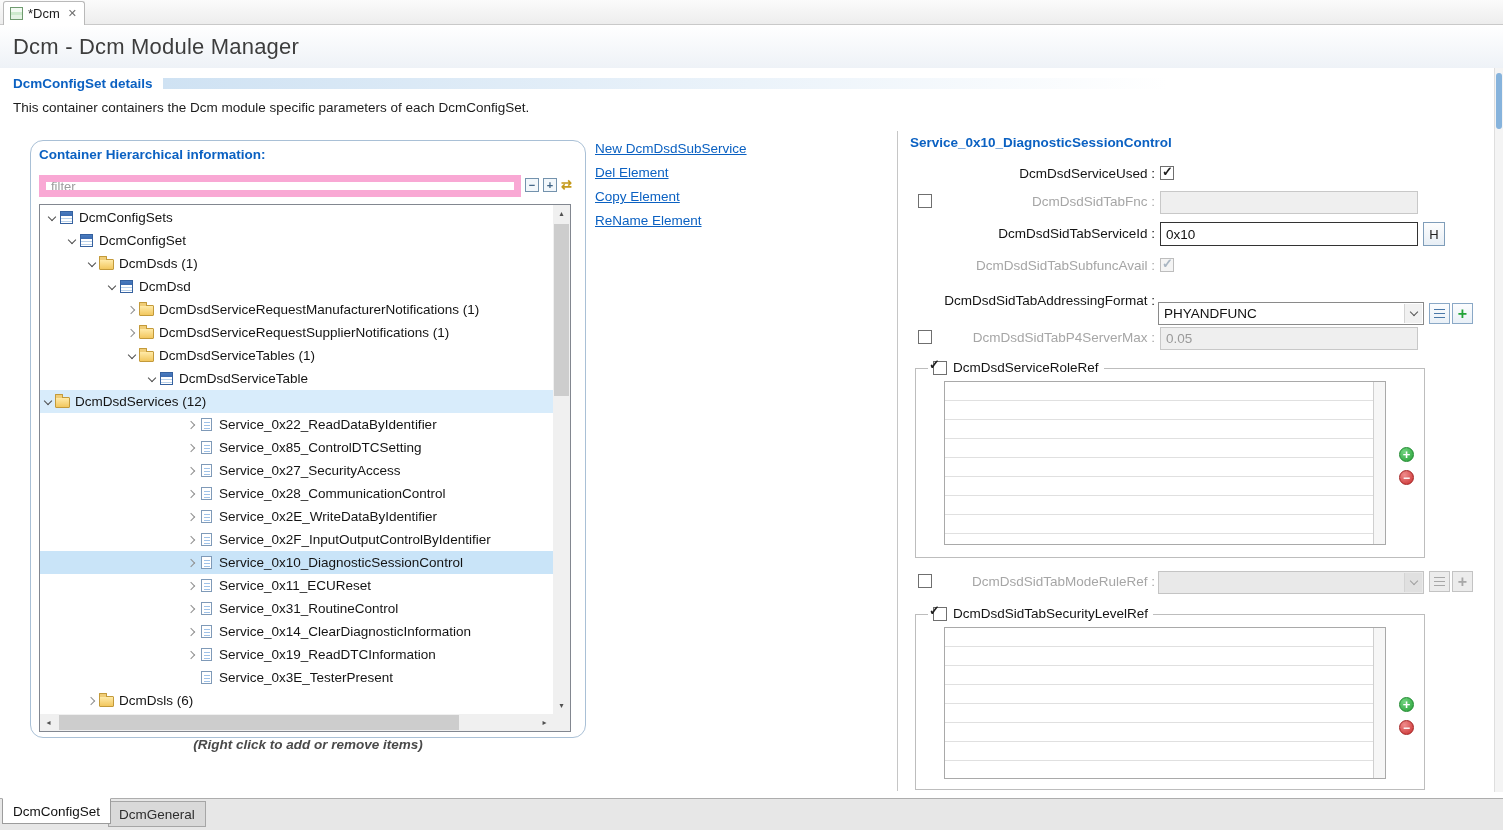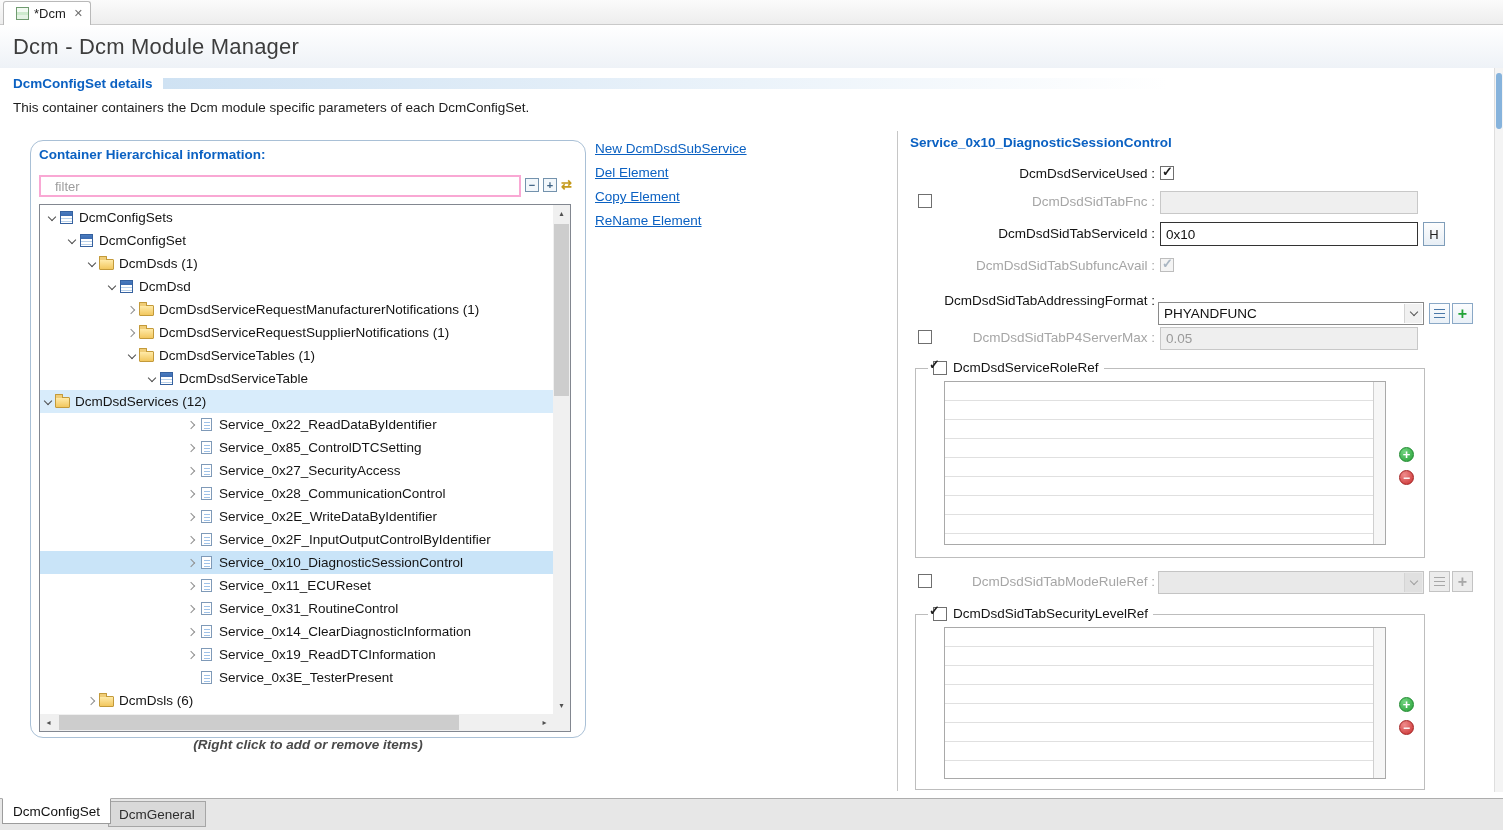--- a/index.html
+++ b/index.html
@@ -4,21 +4,21 @@
 <style>
   * { margin:0; padding:0; box-sizing:border-box; }
   html,body { width:1503px; height:830px; overflow:hidden; background:#fff;
     font-family:"Liberation Sans", sans-serif; position:relative; }
 
   
   .tabbar { position:absolute; left:0; top:0; width:1503px; height:25px;
     background:linear-gradient(#fbfbfb,#ededed); border-bottom:1px solid #c9c9c9; }
   .etab { position:absolute; left:3px; top:1px; height:24px; background:#fff;
     border:1px solid #b9b9b9; border-bottom:none; border-radius:3px 3px 0 0;
-    display:flex; align-items:center; gap:5px; padding:0 7px 0 12px; font-size:13px; color:#1e1e1e; }
+    display:flex; align-items:center; gap:5px; padding:0 7px 0 6px; font-size:13px; color:#1e1e1e; }
   .editor-icon { width:13px; height:13px; border:1px solid #6f9b6f;
     background:linear-gradient(#f2faf2 0 4px,#cdeacd 4px 13px);
     box-shadow:inset 0 -4px 0 #e4f3e4; }
   .etab-close { color:#6e6e6e; font-size:11px; margin-left:3px; cursor:pointer; }
   .etab-close::before { content:"✕"; }
 
   
   .titlebar { position:absolute; left:0; top:25px; width:1503px; height:43px;
     background:linear-gradient(#ffffff,#eef2f7); display:flex; align-items:center; padding-left:13px; }
   .title-text { font-size:22px; color:#3d3d3d; letter-spacing:.2px; }
@@ -28,21 +28,21 @@
   .section-title { font-size:13.5px; font-weight:bold; color:#0b61c2; white-space:nowrap; }
   .section-rule { flex:1; height:11px; margin-left:10px;
     background:linear-gradient(to right,#cfe2f3,#ffffff 75%); }
   .section-desc { position:absolute; left:13px; top:100px; font-size:13.5px; color:#1c1c1c; }
 
   
   .left-box { position:absolute; left:30px; top:140px; width:556px; height:598px;
     border:1px solid #a9c0d6; border-radius:13px; background:#fff; }
   .left-title { position:absolute; left:8px; top:6px; font-size:13.5px; font-weight:bold; color:#0b61c2; }
   .filter-input { position:absolute; left:8px; top:34px; width:482px; height:22px;
-    border:2px solid #f9a8d4; font-size:13px; padding:0 14px; color:#333; font-family:inherit; }
+    border:7px solid #f9a8d4; font-size:13px; padding:0 5px; color:#333; font-family:inherit; }
   .filter-input::placeholder { color:#9d9d9d; }
   .filter-icons { position:absolute; left:494px; top:36px; display:flex; gap:4px; align-items:center; }
   .boxicon { width:14px; height:14px; border:1px solid #7392ad; background:#f2f7fb;
     color:#3f6384; font-size:11px; font-weight:bold; line-height:12px; text-align:center; cursor:pointer; }
   .sync-icon { color:#c59a1c; font-size:13px; font-weight:bold; cursor:pointer; }
   .sync-icon::before { content:"⇄"; }
 
   
   .tree-wrap { position:absolute; left:8px; top:63px; width:532px; height:528px;
     border:1px solid #828790; background:#fff; }

